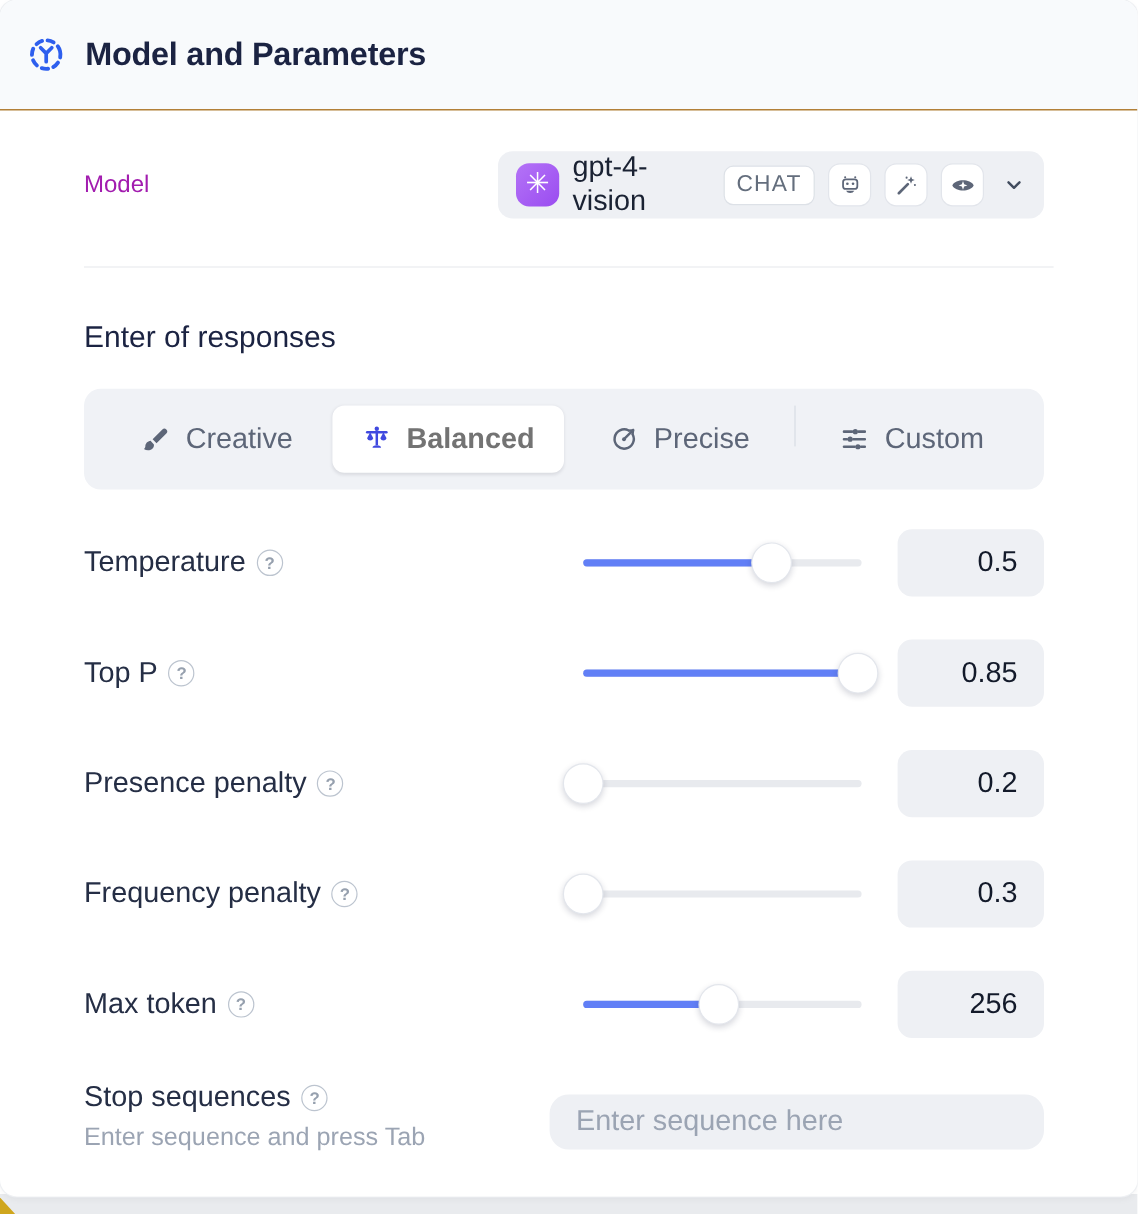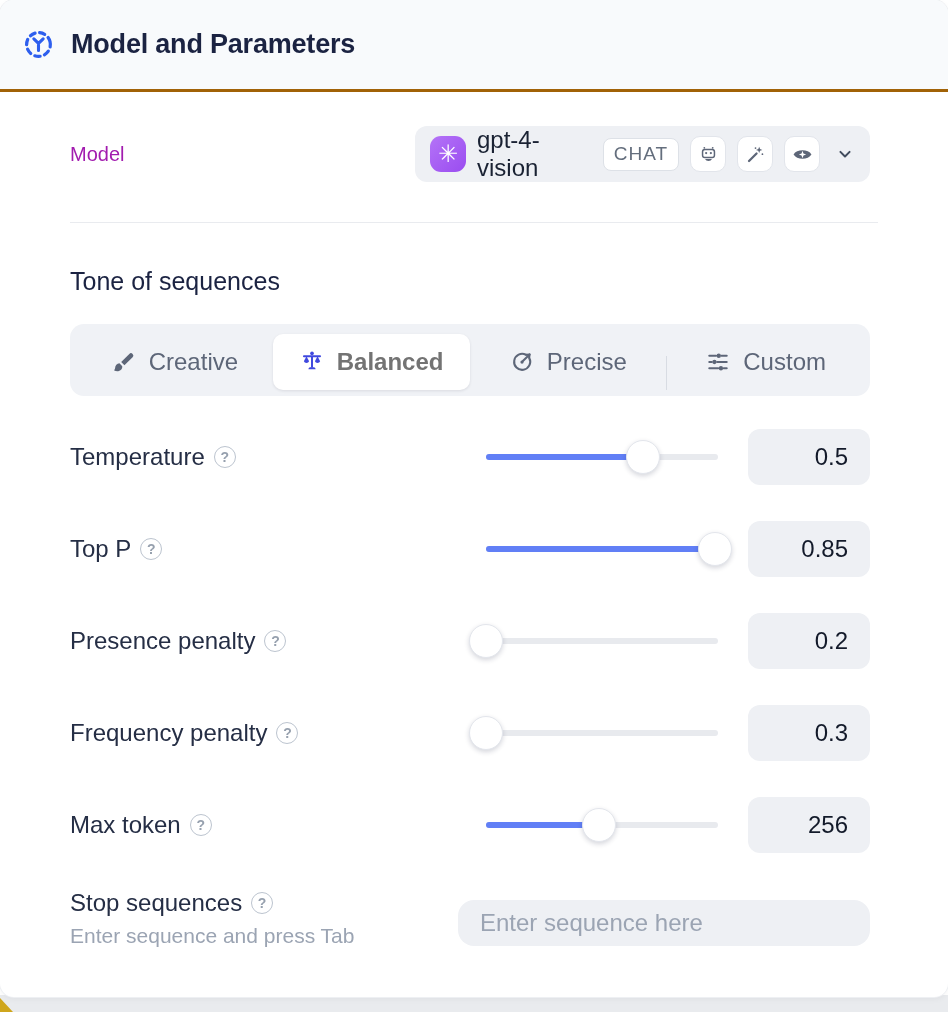--- a/index.html
+++ b/index.html
@@ -6,21 +6,21 @@
   html, body { width: 948px; height: 1012px; overflow: hidden; background: #ffffff;
     font-family: "Liberation Sans", "DejaVu Sans", sans-serif; }
   .page { position: relative; width: 948px; height: 1012px; }
   .bottom-strip { position: absolute; left: 0; top: 995px; width: 948px; height: 17px; background: #e9ebee; }
   .corner-accent { position: absolute; left: 0; top: 998px; width: 13px; height: 14px;
     background: #cfa61d; clip-path: polygon(0 0, 0 100%, 100% 100%); }
   .card { position: absolute; left: 0; top: 0; width: 948px; height: 997px; background: #ffffff;
     border-radius: 14px; box-shadow: 0 0 0 1px #eef0f3, 0 2px 6px rgba(16,24,40,.05); overflow: hidden; }
 
   
-  .panel-header { height: 92px; background: #f8fafc; border-bottom: 3px solid #a16207;
+  .panel-header { height: 92px; background: #f8fafc; border-bottom: 1px solid #a16207;
     display: flex; align-items: center; padding-left: 22px; gap: 17px; }
   .panel-header h1 { font-size: 27px; font-weight: 600; color: #1b2342; letter-spacing: -0.2px; }
   .hdr-icon { width: 32px; height: 32px; display: flex; align-items: center; justify-content: center; }
 
   .body { padding: 0 70px; }
 
   
   .model-row { margin-top: 34px; display: flex; align-items: center; justify-content: space-between; padding-right: 8px; }
   .field-label { font-size: 20px; font-weight: 500; color: #a21caf; }
   .model-select { width: 455px; height: 56px; background: #eef0f4; border-radius: 12px;
@@ -35,22 +35,22 @@
   .chip { width: 36px; height: 36px; background: #ffffff; border: 1px solid #e2e5eb; border-radius: 10px;
     display: flex; align-items: center; justify-content: center; flex: none; }
   .chip svg { width: 21px; height: 21px; }
   .chev { margin-left: 4px; display: flex; }
   .chev svg { width: 20px; height: 20px; }
 
   .divider { margin-top: 40px; height: 1px; background: #e9ebef; }
 
   
   .tone-heading { margin-top: 44px; font-size: 25px; font-weight: 500; color: #1b2342; }
-  .segmented { margin-top: 28px; margin-right: 8px; height: 72px; background: #f0f2f6; border-radius: 14px;
-    display: flex; align-items: flex-end; padding: 6px; }
+  .segmented { margin-top: 28px; margin-right: 8px; height: 84px; background: #f0f2f6; border-radius: 14px;
+    display: flex; align-items: flex-start; padding: 14px; }
   .seg-item { flex: 1; height: 56px; display: flex; align-items: center; justify-content: center; gap: 12px;
     font-size: 24px; color: #5d6678; cursor: pointer; border-radius: 10px; }
   .seg-item svg { width: 26px; height: 26px; }
   .seg-item.selected { background: #ffffff; box-shadow: 0 1px 3px rgba(16,24,40,.10);
     color: #737373; font-weight: 700; }
   .seg-divider { width: 1px; height: 34px; background: #d8dce3; flex: none; }
 
   
   .params { margin-top: 33px; display: flex; flex-direction: column; gap: 36px; padding-right: 8px; }
   .param-row { display: flex; align-items: center; }
@@ -133,21 +133,21 @@
           <span class="chev">
             <svg viewBox="0 0 24 24" fill="none" stroke="#414c5e" stroke-width="2.4" stroke-linecap="round" stroke-linejoin="round">
               <path d="M6.5 9.5 L12 15 L17.5 9.5"></path>
             </svg>
           </span>
         </div>
       </div>
 
       <div class="divider"></div>
 
-      <h2 class="tone-heading">Tone of sequences</h2>
+      <h2 class="tone-heading">Enter of responses</h2>
 
       <div class="segmented">
         <div class="seg-item">
           <span style="display:flex">
             <svg viewBox="0 0 24 24" fill="#5d6678" width="26" height="26">
               <path d="M9.4 12.1 L16.9 4.5 a2.15 2.15 0 0 1 3.05 3.05 L12.4 15.1 Z"></path>
               <path d="M7.8 13.2 c-2.3.3 -4 2.1 -4 4.3 0 .9 -.4 1.6 -1.1 2.1 1.2.8 2.7 1.1 4 .9 2.4 -.4 4 -2.3 3.7 -4.5 Z"></path>
             </svg>
           </span>
           <span>Creative</span>

